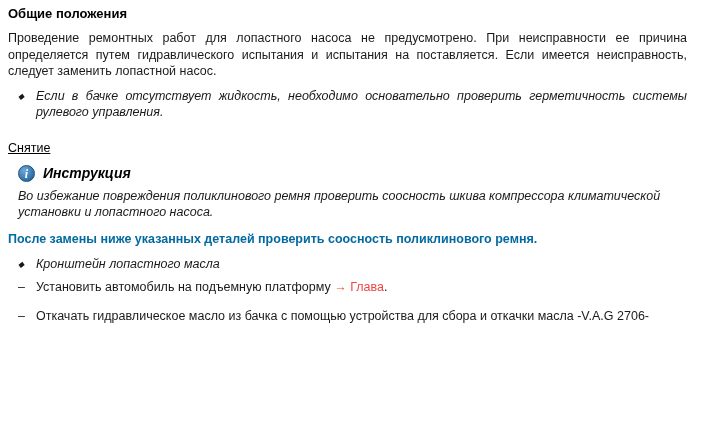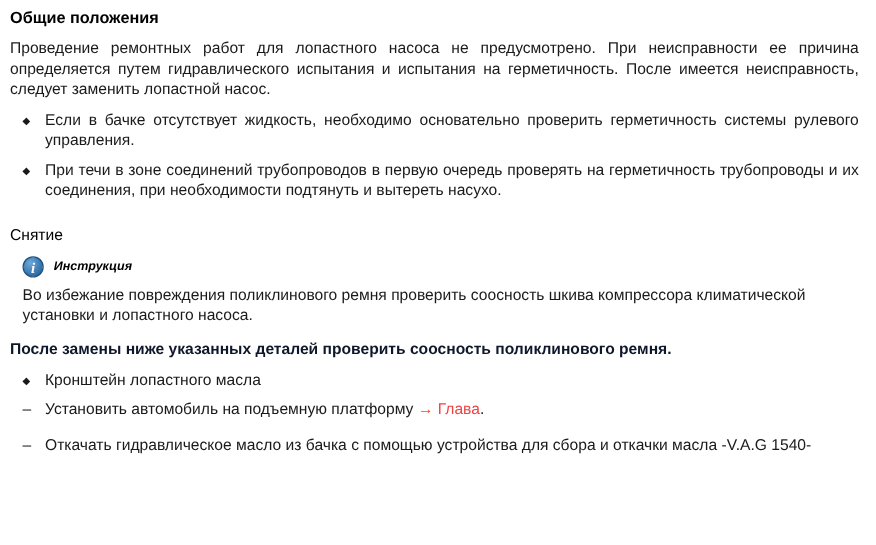--- a/index.html
+++ b/index.html
@@ -40,34 +40,36 @@
     margin: 0 0 6px 0;
     padding: 0;
   }
   ul.bullets li {
     position: relative;
     padding-left: 30px;
     margin-bottom: 7px;
     line-height: 16.5px;
     text-align: justify;
     padding-right: 8px;
+    font-style: italic;
   }
   ul.bullets li::before {
     content: "\25C6";
     position: absolute;
     left: 12px;
     top: 0px;
     font-size: 8px;
     line-height: 18px;
     color: #1a1a1a;
   }
   .subhead {
     margin: 20px 0 9px 2px;
     line-height: 15px;
     color: #000000;
+    text-decoration: underline;
   }
   .note-head {
     display: flex;
     align-items: center;
     margin: 0 0 6px 12px;
   }
   .info-icon {
     width: 17px;
     height: 17px;
     border-radius: 50%;
@@ -80,33 +82,34 @@
     font-size: 12px;
     line-height: 17px;
     text-align: center;
     margin-right: 8px;
     box-sizing: border-box;
     border: 1px solid #1d4f7d;
   }
   .note-title {
     font-style: italic;
     font-weight: bold;
-    font-size: 10px;
+    font-size: 14px;
     color: #000000;
   }
   .note-body {
+    font-style: italic;
     margin: 0 0 10px 12px;
     line-height: 16.5px;
     padding-right: 8px;
   }
   .bold-line {
     font-weight: bold;
     margin: 0 0 9px 2px;
     line-height: 16px;
-    color: #0f172a;
+    color: #0369a1;
   }
   ul.dashes {
     list-style: none;
     margin: 4px 0 0 0;
     padding: 0;
   }
   ul.dashes li {
     position: relative;
     padding-left: 30px;
     margin-bottom: 12px;
@@ -127,39 +130,38 @@
     color: #e8501e;
   }
 </style>
 </head>
 <body>
 
 <div class="page">
 
   <div class="h-title">Общие положения</div>
 
-  <div class="para">Проведение ремонтных работ для лопастного насоса не предусмотрено. При неисправности ее причина определяется путем гидравлического испытания и испытания на герметичность. После имеется неисправность, следует заменить лопастной насос.</div>
+  <div class="para">Проведение ремонтных работ для лопастного насоса не предусмотрено. При неисправности ее причина определяется путем гидравлического испытания и испытания на поставляется. Если имеется неисправность, следует заменить лопастной насос.</div>
 
   <ul class="bullets">
     <li>Если в бачке отсутствует жидкость, необходимо основательно проверить герметичность системы рулевого управления.</li>
-    <li>При течи в зоне соединений трубопроводов в первую очередь проверять на герметичность трубопроводы и их соединения, при необходимости подтянуть и вытереть насухо.</li>
   </ul>
 
   <div class="subhead">Снятие</div>
 
   <div class="note-head">
     <span class="info-icon">i</span>
     <span class="note-title">Инструкция</span>
   </div>
   <div class="note-body">Во избежание повреждения поликлинового ремня проверить соосность шкива компрессора климатической установки и лопастного насоса.</div>
 
   <div class="bold-line">После замены ниже указанных деталей проверить соосность поликлинового ремня.</div>
 
   <ul class="bullets">
     <li>Кронштейн лопастного масла</li>
   </ul>
 
   <ul class="dashes">
     <li><span>Установить автомобиль на подъемную платформу</span> <span class="arrow">→</span> <span class="xref">Глава</span><span>.</span></li>
-    <li><span>Откачать гидравлическое масло из бачка с помощью устройства для сбора и откачки масла -V.A.G 1540-</span></li>
+    <li><span>Откачать гидравлическое масло из бачка с помощью устройства для сбора и откачки масла -V.A.G 2706-</span></li>
   </ul>
 
 </div>
 
 </body></html>

